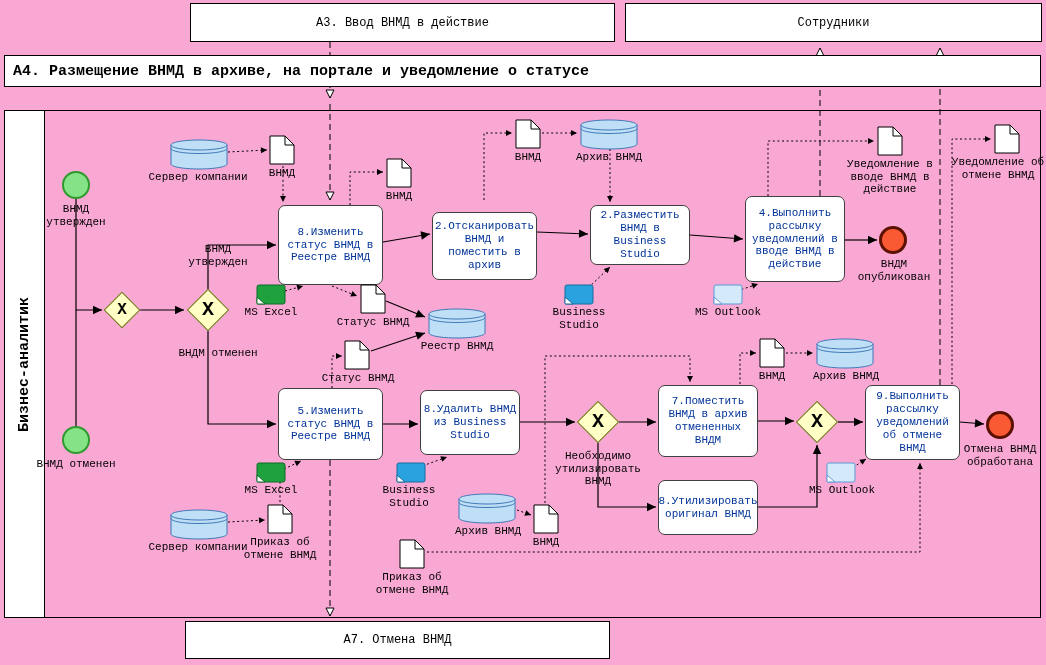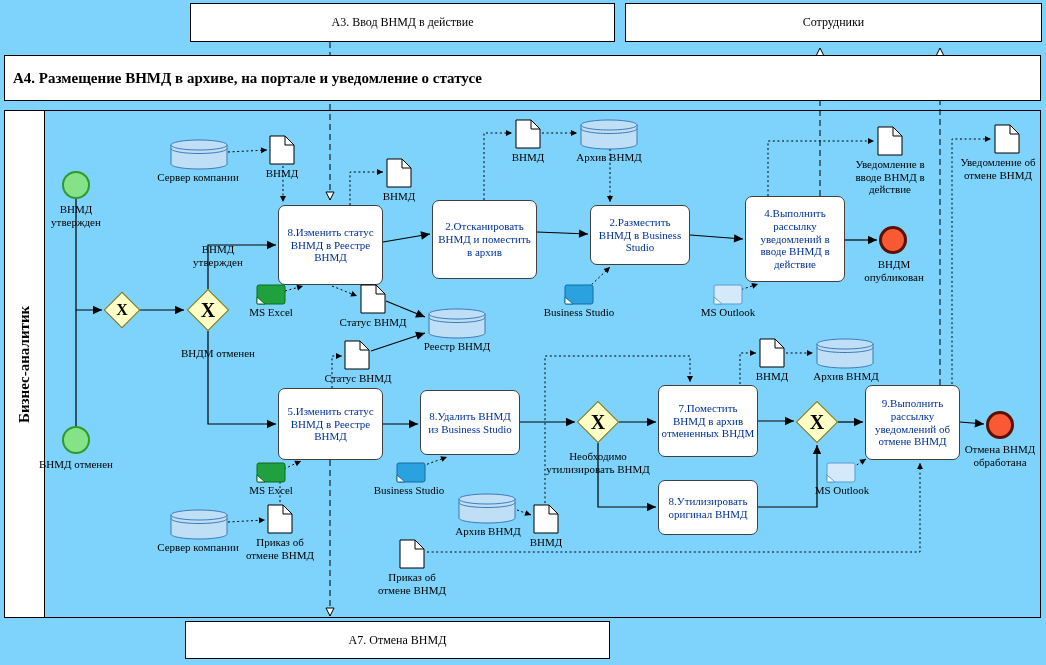--- a/index.html
+++ b/index.html
@@ -1,17 +1,17 @@
 <!DOCTYPE html>
 <html style="--task_text: #003399; --start_fill: #86e286; --start_stroke: #2e9a2e; --end_fill: #fa5a33; --end_stroke: #5c1000; --gateway_fill: #ffffc6; --gateway_stroke: #6e6e1e; --store_fill: #bfdff6; --store_stroke: #3c77b8; --excel: #1fa23d; --excel_dark: #0c6b26; --bs: #2aa2e0; --bs_dark: #156a9e; --outlook: #d4e9f9; --outlook_dark: #5b9bd5;"><head>
 <meta charset="utf-8">
 <style>
   html,body{margin:0;padding:0;background:#fff}
-  #canvas{position:relative;width:1046px;height:665px;background:#7dd3fc;overflow:hidden;
-          font-family:Liberation Serif, serif;color:#000}
+  #canvas{position:relative;width:1046px;height:665px;background:#f9a8d4;overflow:hidden;
+          font-family:Liberation Mono, monospace;color:#000}
   svg.wires{position:absolute;left:0;top:0;z-index:1}
   .ext{position:absolute;z-index:2;background:#fff;border:1px solid #000;display:flex;
        align-items:center;justify-content:center;font-size:12px;box-sizing:border-box;text-align:center}
   .titlebar{position:absolute;z-index:2;background:#fff;border:1px solid #000;display:flex;align-items:center;
        font-size:15px;font-weight:bold;padding-left:8px;box-sizing:border-box}
   .pool{position:absolute;z-index:0;border:1px solid #000;box-sizing:border-box}
   .lane{position:absolute;z-index:2;border:1px solid #000;background:#fff;display:flex;align-items:center;
        justify-content:center;writing-mode:vertical-rl;transform:rotate(180deg);font-weight:bold;font-size:15px;box-sizing:border-box}
   .task{position:absolute;z-index:2;background:#fff;border:1px solid #404040;border-radius:7px;display:flex;
        align-items:center;justify-content:center;text-align:center;font-size:11px;line-height:1.18;
@@ -106,21 +106,21 @@
       <path d="M330,42 V98" marker-end="url(#oar)"></path>
       <path d="M330,104 V200" marker-end="url(#oar)"></path>
       <path d="M330,460 V616" marker-end="url(#oar)"></path>
       <path d="M820,196 V48" marker-end="url(#oar)"></path>
       <path d="M940,385 V48" marker-end="url(#oar)"></path>
     </g>
   </svg>
 
   <div class="ext" style="left:190px;top:3px;width:425px;height:39px">А3. Ввод ВНМД в действие</div>
   <div class="ext" style="left:625px;top:3px;width:417px;height:39px">Сотрудники</div>
-  <div class="titlebar" style="left:4px;top:55px;width:1037px;height:46px">А4. Размещение ВНМД в архиве, на портале и уведомление о статусе</div>
+  <div class="titlebar" style="left:4px;top:55px;width:1037px;height:32px">А4. Размещение ВНМД в архиве, на портале и уведомление о статусе</div>
   <div class="pool" style="left:4px;top:110px;width:1037px;height:508px"></div>
   <div class="lane" style="left:4px;top:110px;width:41px;height:508px">Бизнес-аналитик</div>
   <div class="ext" style="left:185px;top:621px;width:425px;height:38px">А7. Отмена ВНМД</div>
 
   <div class="event start" style="left:62px;top:171px"></div>
   <div class="lbl" style="left:36px;top:203px;width:80px">ВНМД утвержден</div>
   <div class="event start" style="left:62px;top:426px"></div>
   <div class="lbl" style="left:36px;top:458px;width:80px">ВНМД отменен</div>
   <div class="event end" style="left:879px;top:226px"></div>
   <div class="lbl" style="left:849px;top:258px;width:90px">ВНДМ опубликован</div>
@@ -141,21 +141,21 @@
     <div class="d"></div>
     <span class="x">X</span>
   </div>
   <div class="lbl" style="left:546px;top:450px;width:104px">Необходимо утилизировать ВНМД</div>
   <div class="gw" style="left:802px;top:407px;width:30px;height:30px">
     <div class="d"></div>
     <span class="x">X</span>
   </div>
 
   <div class="task" style="left:278px;top:205px;width:105px;height:80px">8.Изменить статус ВНМД в Реестре ВНМД</div>
-  <div class="task" style="left:432px;top:200px;width:105px;height:79px">2.Отсканировать ВНМД и поместить в архив</div>
+  <div class="task" style="left:432px;top:212px;width:105px;height:68px">2.Отсканировать ВНМД и поместить в архив</div>
   <div class="task" style="left:590px;top:205px;width:100px;height:60px">2.Разместить ВНМД в Business Studio</div>
   <div class="task" style="left:745px;top:196px;width:100px;height:86px">4.Выполнить рассылку уведомлений в вводе ВНМД в действие</div>
   <div class="task" style="left:278px;top:388px;width:105px;height:72px">5.Изменить статус ВНМД в Реестре ВНМД</div>
   <div class="task" style="left:420px;top:390px;width:100px;height:65px">8.Удалить ВНМД из Business Studio</div>
   <div class="task" style="left:658px;top:385px;width:100px;height:72px">7.Поместить ВНМД в архив отмененных ВНДМ</div>
   <div class="task" style="left:658px;top:480px;width:100px;height:55px">8.Утилизировать оригинал ВНМД</div>
   <div class="task" style="left:865px;top:385px;width:95px;height:75px">9.Выполнить рассылку уведомлений об отмене ВНМД</div>
 
   <div class="icon" style="left:170px;top:139px">
     <svg width="58" height="31">

